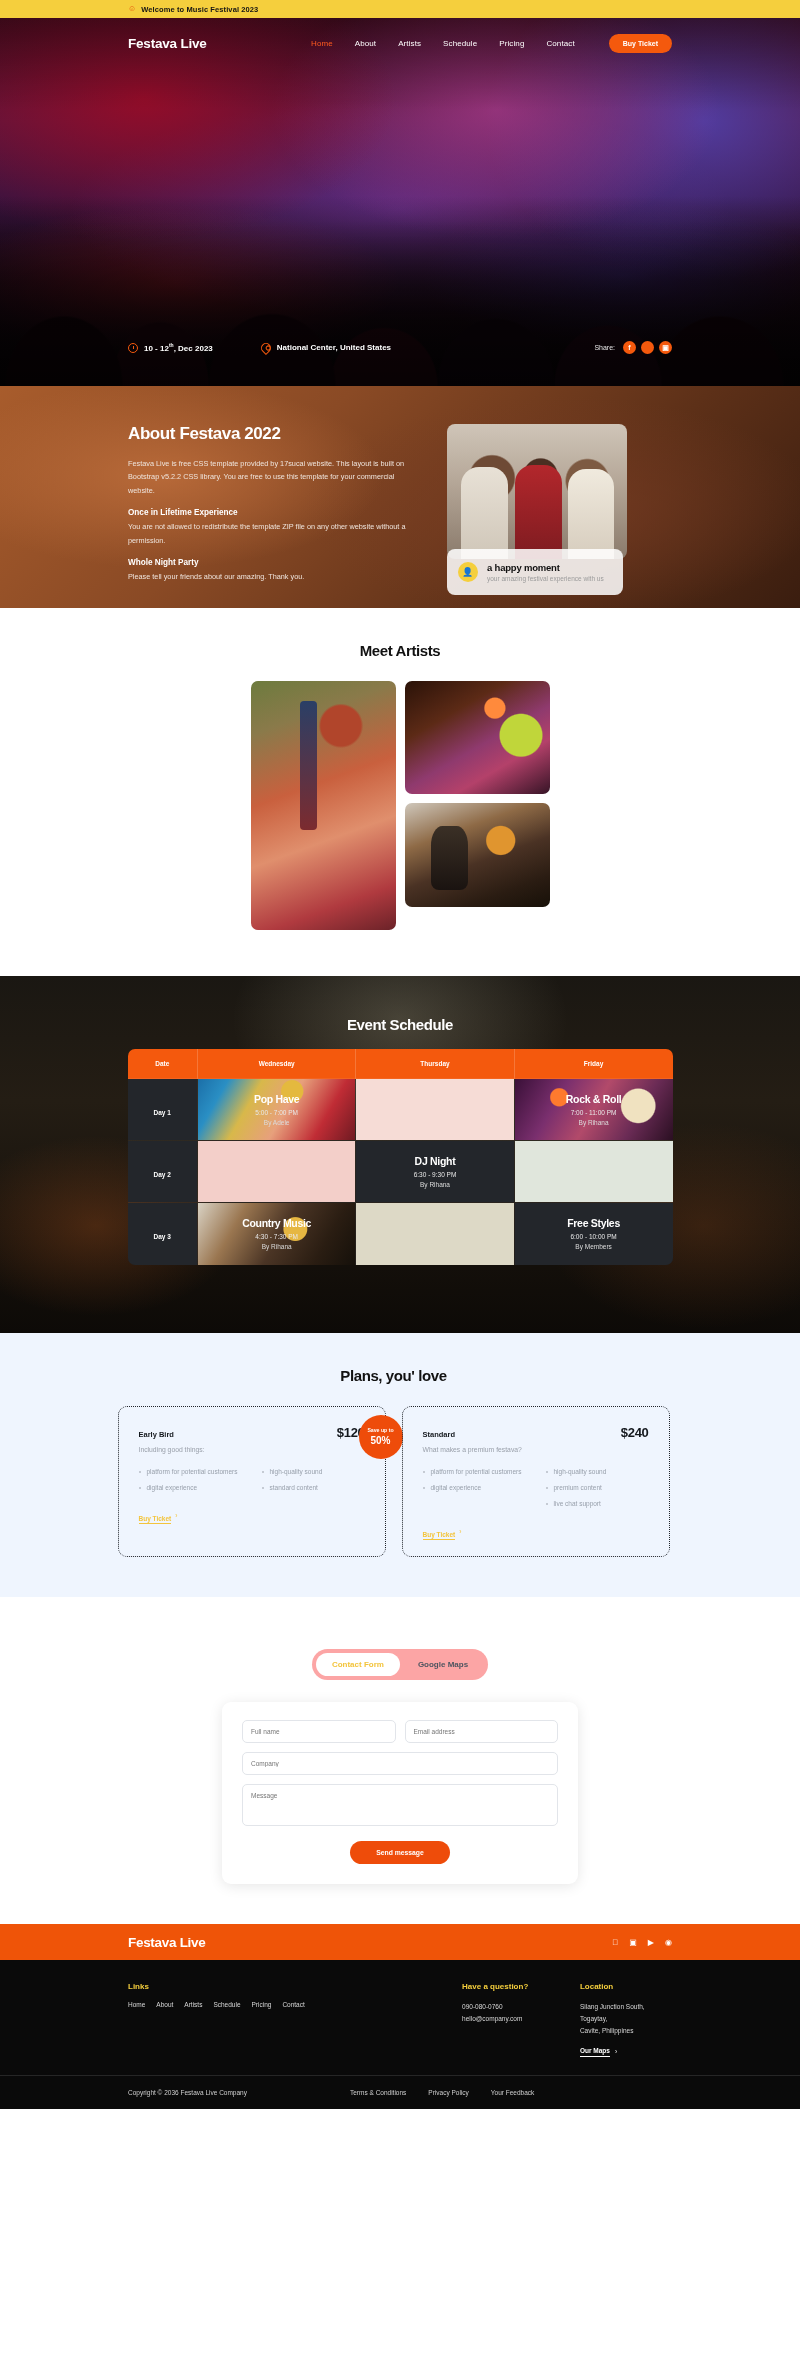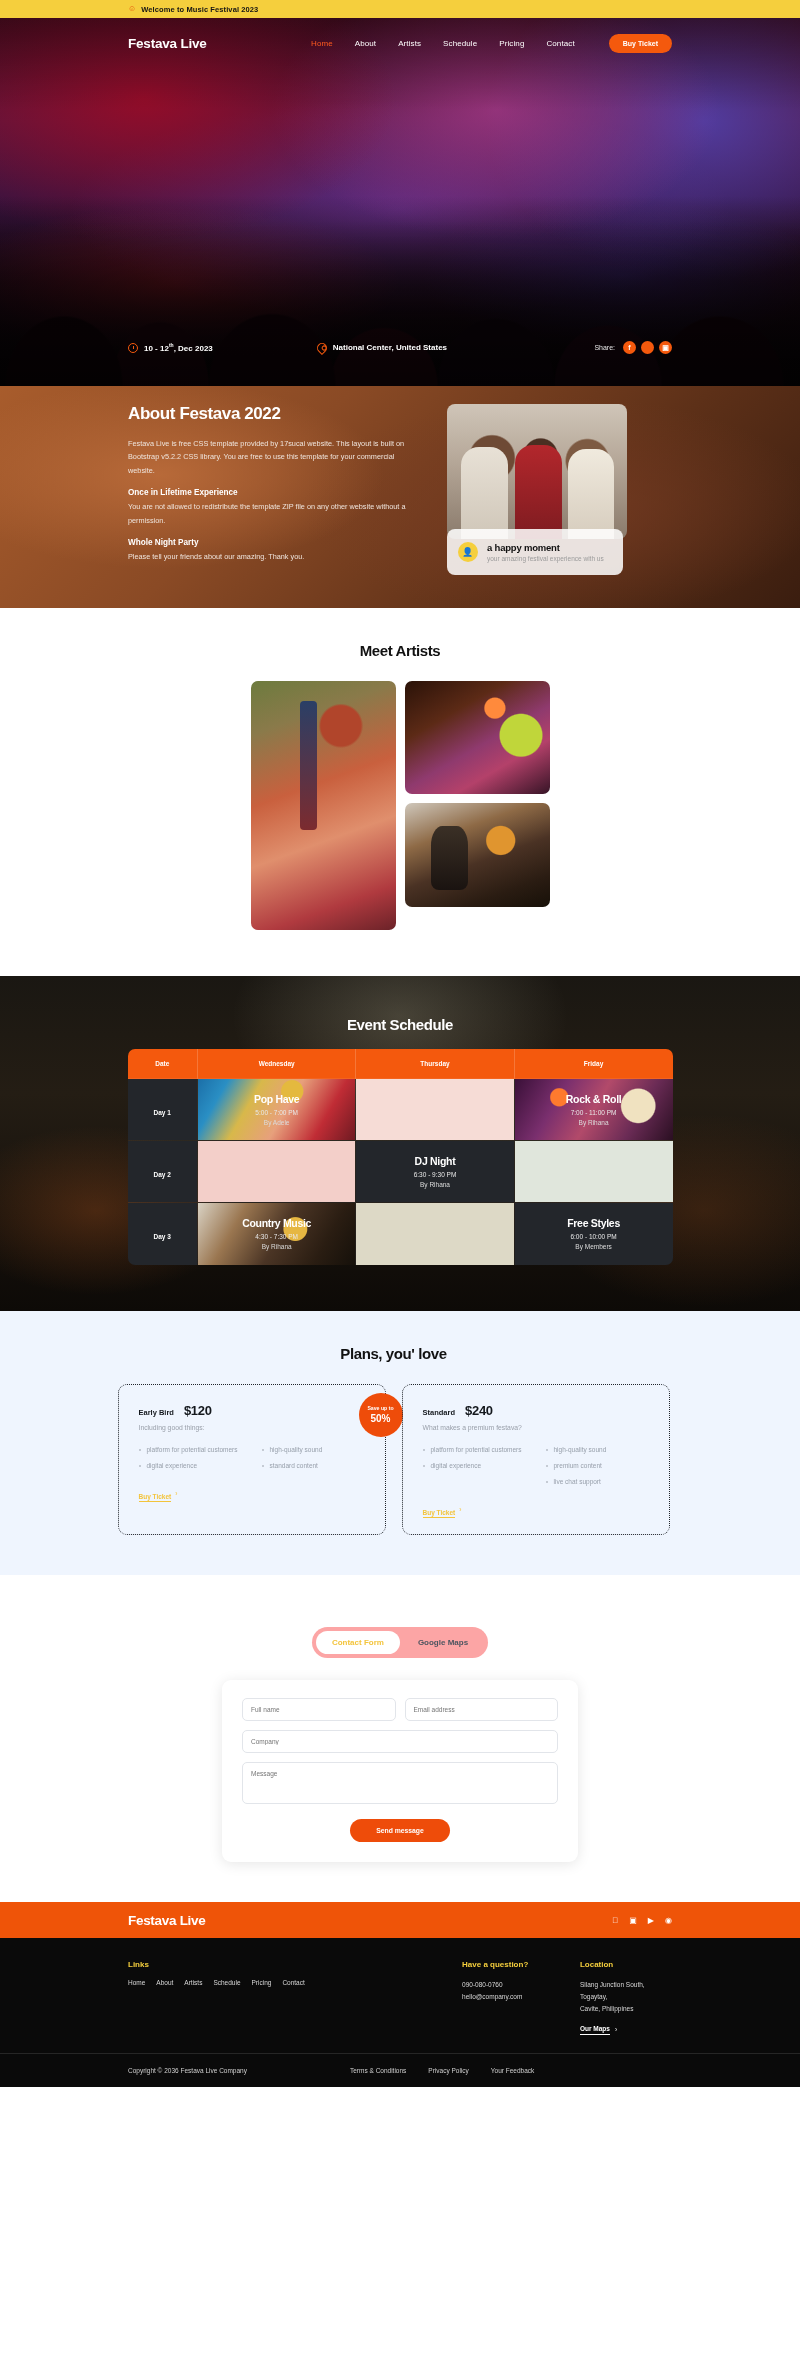--- a/index.html
+++ b/index.html
@@ -147,21 +147,21 @@
     padding: 0 128px;
     color: #fff;
   }
   .meta-item {
     display: flex;
     align-items: center;
     gap: 6px;
     font-size: 8px;
     font-weight: bold;
   }
-  .meta-item.loc { margin-left: 104px; }
+  .meta-item.loc { margin-left: 48px; }
   .meta-ic {
     width: 10px; height: 10px;
     border: 1.2px solid #f4590d;
     border-radius: 50%;
     position: relative;
     flex: none;
   }
   .meta-ic.clock::after {
     content:""; position:absolute; left:4px; top:2px;
     width:1px; height:3px; background:#f4590d;
@@ -199,21 +199,21 @@
     position: absolute; inset: 0;
     background:
       radial-gradient(ellipse 40% 60% at 20% 40%, rgba(190,110,60,.85), rgba(150,80,40,0) 70%),
       radial-gradient(ellipse 45% 70% at 70% 55%, rgba(120,60,35,.8), rgba(90,45,25,0) 72%),
       linear-gradient(135deg, #a85c2c 0%, #8a4a25 35%, #5d3018 70%, #3a1d0f 100%);
     filter: blur(0px);
   }
   .about-inner {
     position: relative; z-index: 3;
     display: flex;
-    padding: 18px 128px 0 128px;
+    padding: 38px 128px 0 128px;
     gap: 24px;
   }
   .about-left { width: 295px; }
   .about-h {
     font-size: 17px; font-weight: bold; color: #fff;
     letter-spacing: -.4px; margin-bottom: 13px;
   }
   .about-p {
     font-size: 7.3px; line-height: 1.85; color: #efe4dc;
     margin-bottom: 11px;
@@ -305,21 +305,21 @@
       linear-gradient(160deg,#cfc7bb 0%, #8e6a46 30%, #4a3224 55%, #2a1c12 80%, #171008 100%);
   }
   .art-bot::after{
     content:""; position:absolute; left:18%; top:22%; width:26%; height:62%;
     background: linear-gradient(180deg,#3b3026,#1a1310); border-radius:30% 30% 8px 8px;
   }
 
   
   .schedule {
     position: relative;
-    padding: 40px 0 46px 0;
+    padding: 40px 0 68px 0;
     overflow: hidden;
     background: #10100f;
   }
   .sch-bg {
     position: absolute; inset: 0;
     background:
       radial-gradient(ellipse 30% 45% at 50% 12%, rgba(240,235,200,.20), rgba(0,0,0,0) 70%),
       radial-gradient(ellipse 25% 35% at 12% 70%, rgba(190,90,30,.30), rgba(0,0,0,0) 72%),
       radial-gradient(ellipse 28% 40% at 88% 70%, rgba(160,80,30,.25), rgba(0,0,0,0) 72%),
       linear-gradient(180deg,#1a1712 0%, #241d14 35%, #17120c 70%, #0d0a07 100%);
@@ -385,21 +385,21 @@
   .price-h { text-align:center; font-size:15px; font-weight:bold; color:#111;
              letter-spacing:-.4px; margin-bottom: 22px; }
   .price-row { display:flex; gap: 16px; justify-content:center; }
   .price-card {
     width: 268px; min-height: 118px;
     border: 1.6px dotted #21252b;
     border-radius: 9px;
     padding: 18px 20px 16px 20px;
     position: relative;
   }
-  .p-head { display:flex; align-items:baseline; gap: 10px; }
+  .p-head { display:flex; align-items:baseline; gap: 10px; justify-content: space-between; }
   .p-name { font-size: 7.5px; font-weight: bold; color:#14181d; }
   .p-price { font-size: 13px; font-weight: bold; color:#14181d; letter-spacing:-.3px;}
   .p-sub { font-size: 6.8px; color:#9aa0aa; margin-top: 6px; }
   .p-feats { display:flex; gap: 18px; margin-top: 14px; }
   .p-feats ul { list-style:none; }
   .p-feats li {
     font-size: 6.5px; color:#98a0ab; line-height:1.55; margin-bottom:6px;
     position:relative; padding-left: 8px;
   }
   .p-feats li::before {

